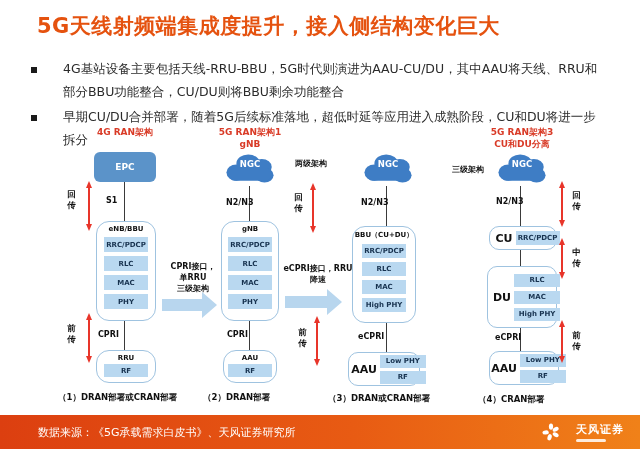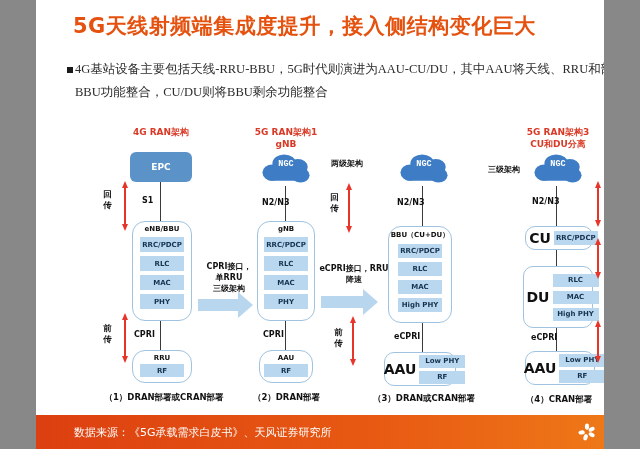--- a/index.html
+++ b/index.html
@@ -1,41 +1,41 @@
 <!DOCTYPE html>
 <html><head>
 <meta charset="utf-8">
 <style>
   html,body{margin:0;padding:0;background:#888;}
-  .stage{position:relative;width:568px;height:449px;background:#ffffff;overflow:hidden;
+  .stage{position:relative;width:640px;height:449px;background:#ffffff;overflow:hidden;
          font-family:"DejaVu Sans","Liberation Sans",sans-serif;margin:0 auto;}
   .title{position:absolute;left:37px;top:12px;font-size:21px;font-weight:bold;color:#E5520F;letter-spacing:.5px;}
   .bullets{position:absolute;left:31px;top:58px;width:574px;color:#2b2b2b;font-size:12.5px;}
-  .bullet{display:flex;gap:2px;line-height:1.8;margin-bottom:3px;font-family:Liberation Serif, serif;}
+  .bullet{display:flex;gap:26px;line-height:1.8;margin-bottom:3px;}
   .marker{flex:0 0 auto;width:6px;height:6px;background:#1a1a1a;margin-top:9px;}
   .col-header{position:absolute;color:#D93A26;font-weight:bold;font-size:9px;text-align:center;line-height:1.3;}
   .core-box{position:absolute;background:#5B93C9;border-radius:6px;color:#fff;font-weight:bold;font-size:9px;
             display:flex;align-items:center;justify-content:center;}
-  .cloud{position:absolute;width:58px;height:36px;font-family:Liberation Mono, monospace;}
+  .cloud{position:absolute;width:58px;height:36px;}
   .cloud svg{position:absolute;left:0;top:0;}
   .cloud-label{position:absolute;left:0;top:9px;width:100%;text-align:center;color:#fff;font-weight:bold;font-size:8.5px;}
   .vline{position:absolute;width:1px;background:#3a3a3a;}
   .link-label{position:absolute;font-size:8px;font-weight:bold;color:#111;white-space:nowrap;}
   .unit{position:absolute;background:#fff;border:1.5px solid #9FC3E0;border-radius:13px;
         display:flex;flex-direction:column;align-items:center;padding-top:3px;box-sizing:border-box;}
   .unit-title{font-size:7px;font-weight:bold;color:#111;white-space:nowrap;}
   .chip{background:#B9D8F0;color:#17324F;font-size:7px;font-weight:bold;display:flex;align-items:center;
         justify-content:center;white-space:nowrap;width:44px;height:15px;margin-top:4px;}
   .ru .chip{height:13px;margin-top:2px;}
   .side-unit{position:absolute;background:#fff;border:1.5px solid #9FC3E0;border-radius:10px;
              display:flex;align-items:center;justify-content:center;gap:3px;box-sizing:border-box;}
-  .side-label{font-size:14px;font-weight:bold;color:#111;margin-left:9px;}
+  .side-label{font-size:11px;font-weight:bold;color:#111;margin-left:9px;}
   .chip-col{display:flex;flex-direction:column;gap:3px;}
   .chip-side{width:46px;height:13px;margin-top:0;}
-  .caption{position:absolute;font-size:8.5px;font-weight:bold;color:#111;text-align:center;white-space:nowrap;}
+  .caption{position:absolute;font-size:8.5px;font-weight:bold;color:#111;white-space:nowrap;}
   .varrow{position:absolute;width:2px;background:#E8352A;}
   .varrow::before{content:"";position:absolute;top:-6px;left:-2.5px;border-left:3.5px solid transparent;
                   border-right:3.5px solid transparent;border-bottom:7px solid #E8352A;}
   .varrow::after{content:"";position:absolute;bottom:-6px;left:-2.5px;border-left:3.5px solid transparent;
                  border-right:3.5px solid transparent;border-top:7px solid #E8352A;}
   .haul{position:absolute;width:11px;font-size:8.5px;font-weight:bold;line-height:1.25;text-align:center;
         word-break:break-all;color:#111;}
   .tier{position:absolute;font-size:8px;font-weight:bold;color:#111;white-space:nowrap;}
   .block-arrow{position:absolute;height:12px;background:#B8D6EE;}
   .block-arrow::after{content:"";position:absolute;left:100%;top:50%;transform:translateY(-50%);
@@ -55,20 +55,24 @@
 
 <div class="stage">
 
   <div class="title">5G天线射频端集成度提升，接入侧结构变化巨大</div>
 
   <div class="bullets">
     <div class="bullet">
       <span class="marker"></span>
       <span>4G基站设备主要包括天线-RRU-BBU，5G时代则演进为AAU-CU/DU，其中AAU将天线、RRU和部分BBU功能整合，CU/DU则将BBU剩余功能整合</span>
     </div>
+    <div class="bullet">
+      <span class="marker"></span>
+      <span>早期CU/DU合并部署，随着5G后续标准落地，超低时延等应用进入成熟阶段，CU和DU将进一步拆分</span>
+    </div>
   </div>
 
   <div class="col-header" style="left:75px;top:127px;width:100px;">
     <div>4G RAN架构</div>
     <div></div>
   </div>
   <div class="core-box" style="left:94px;top:152px;width:62px;height:30px;">EPC</div>
   <div class="vline" style="left:124px;top:182px;height:40px;"></div>
   <div class="link-label" style="left:106px;top:196px;">S1</div>
   <div class="unit" style="left:96px;top:221px;width:60px;height:100px;">

